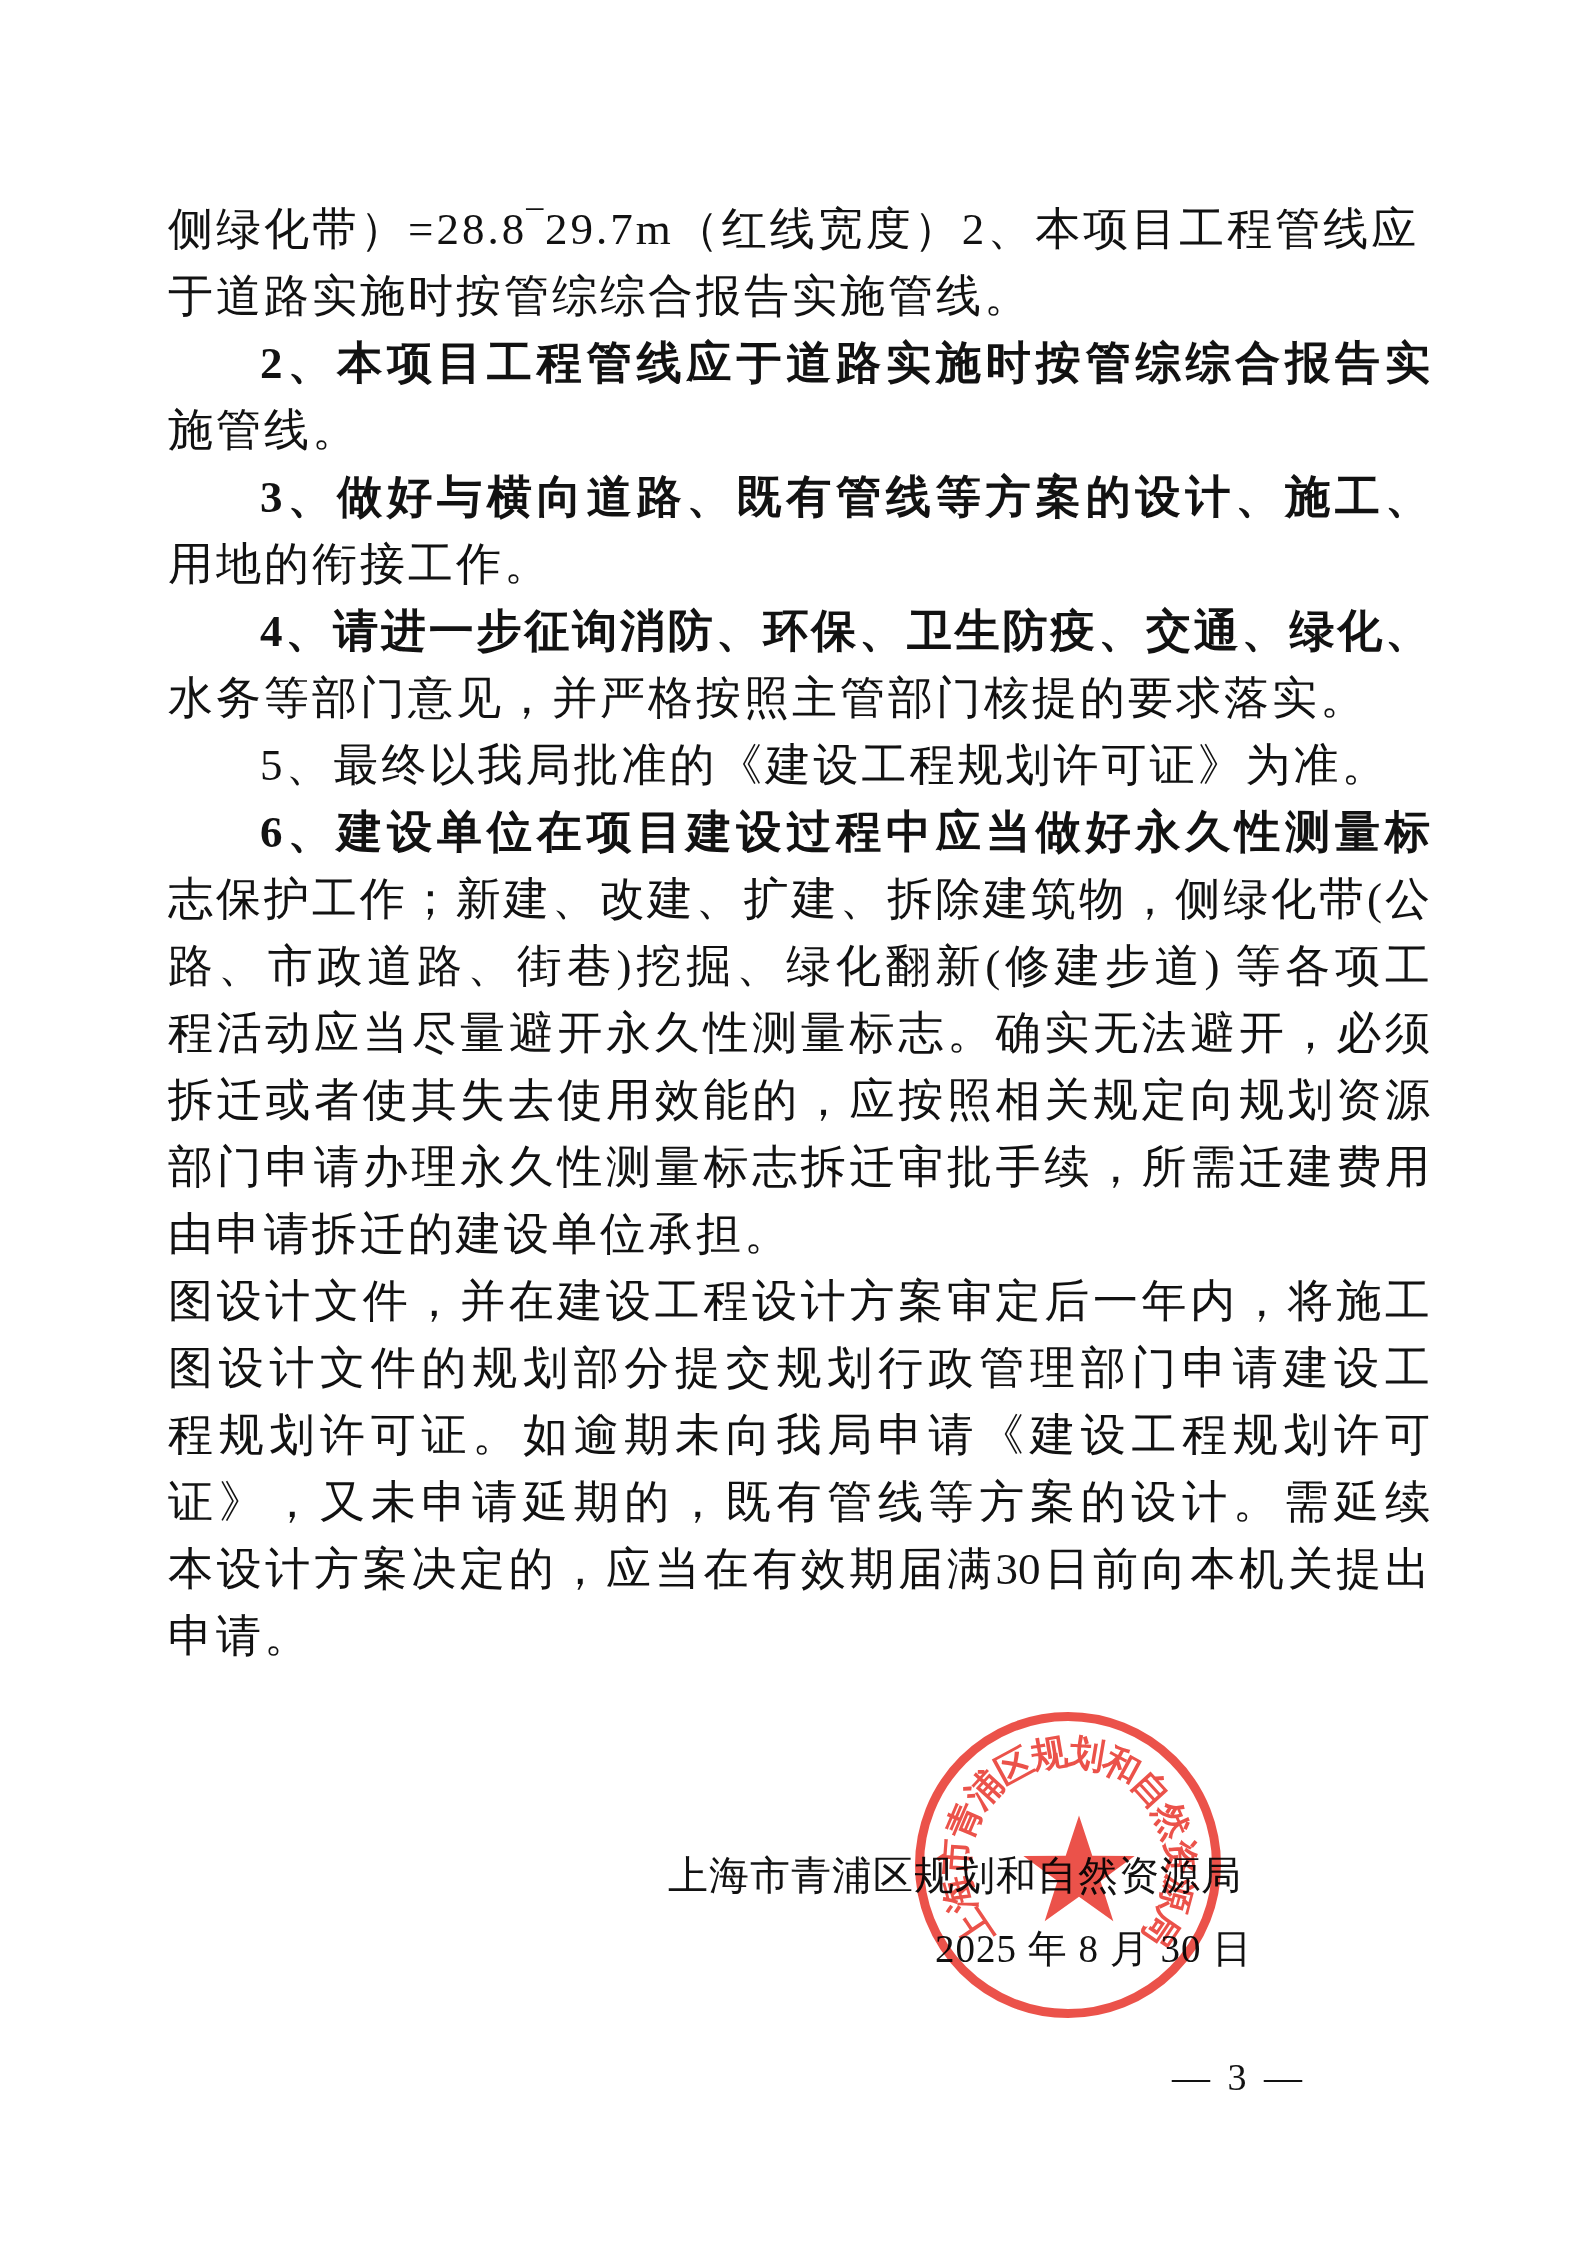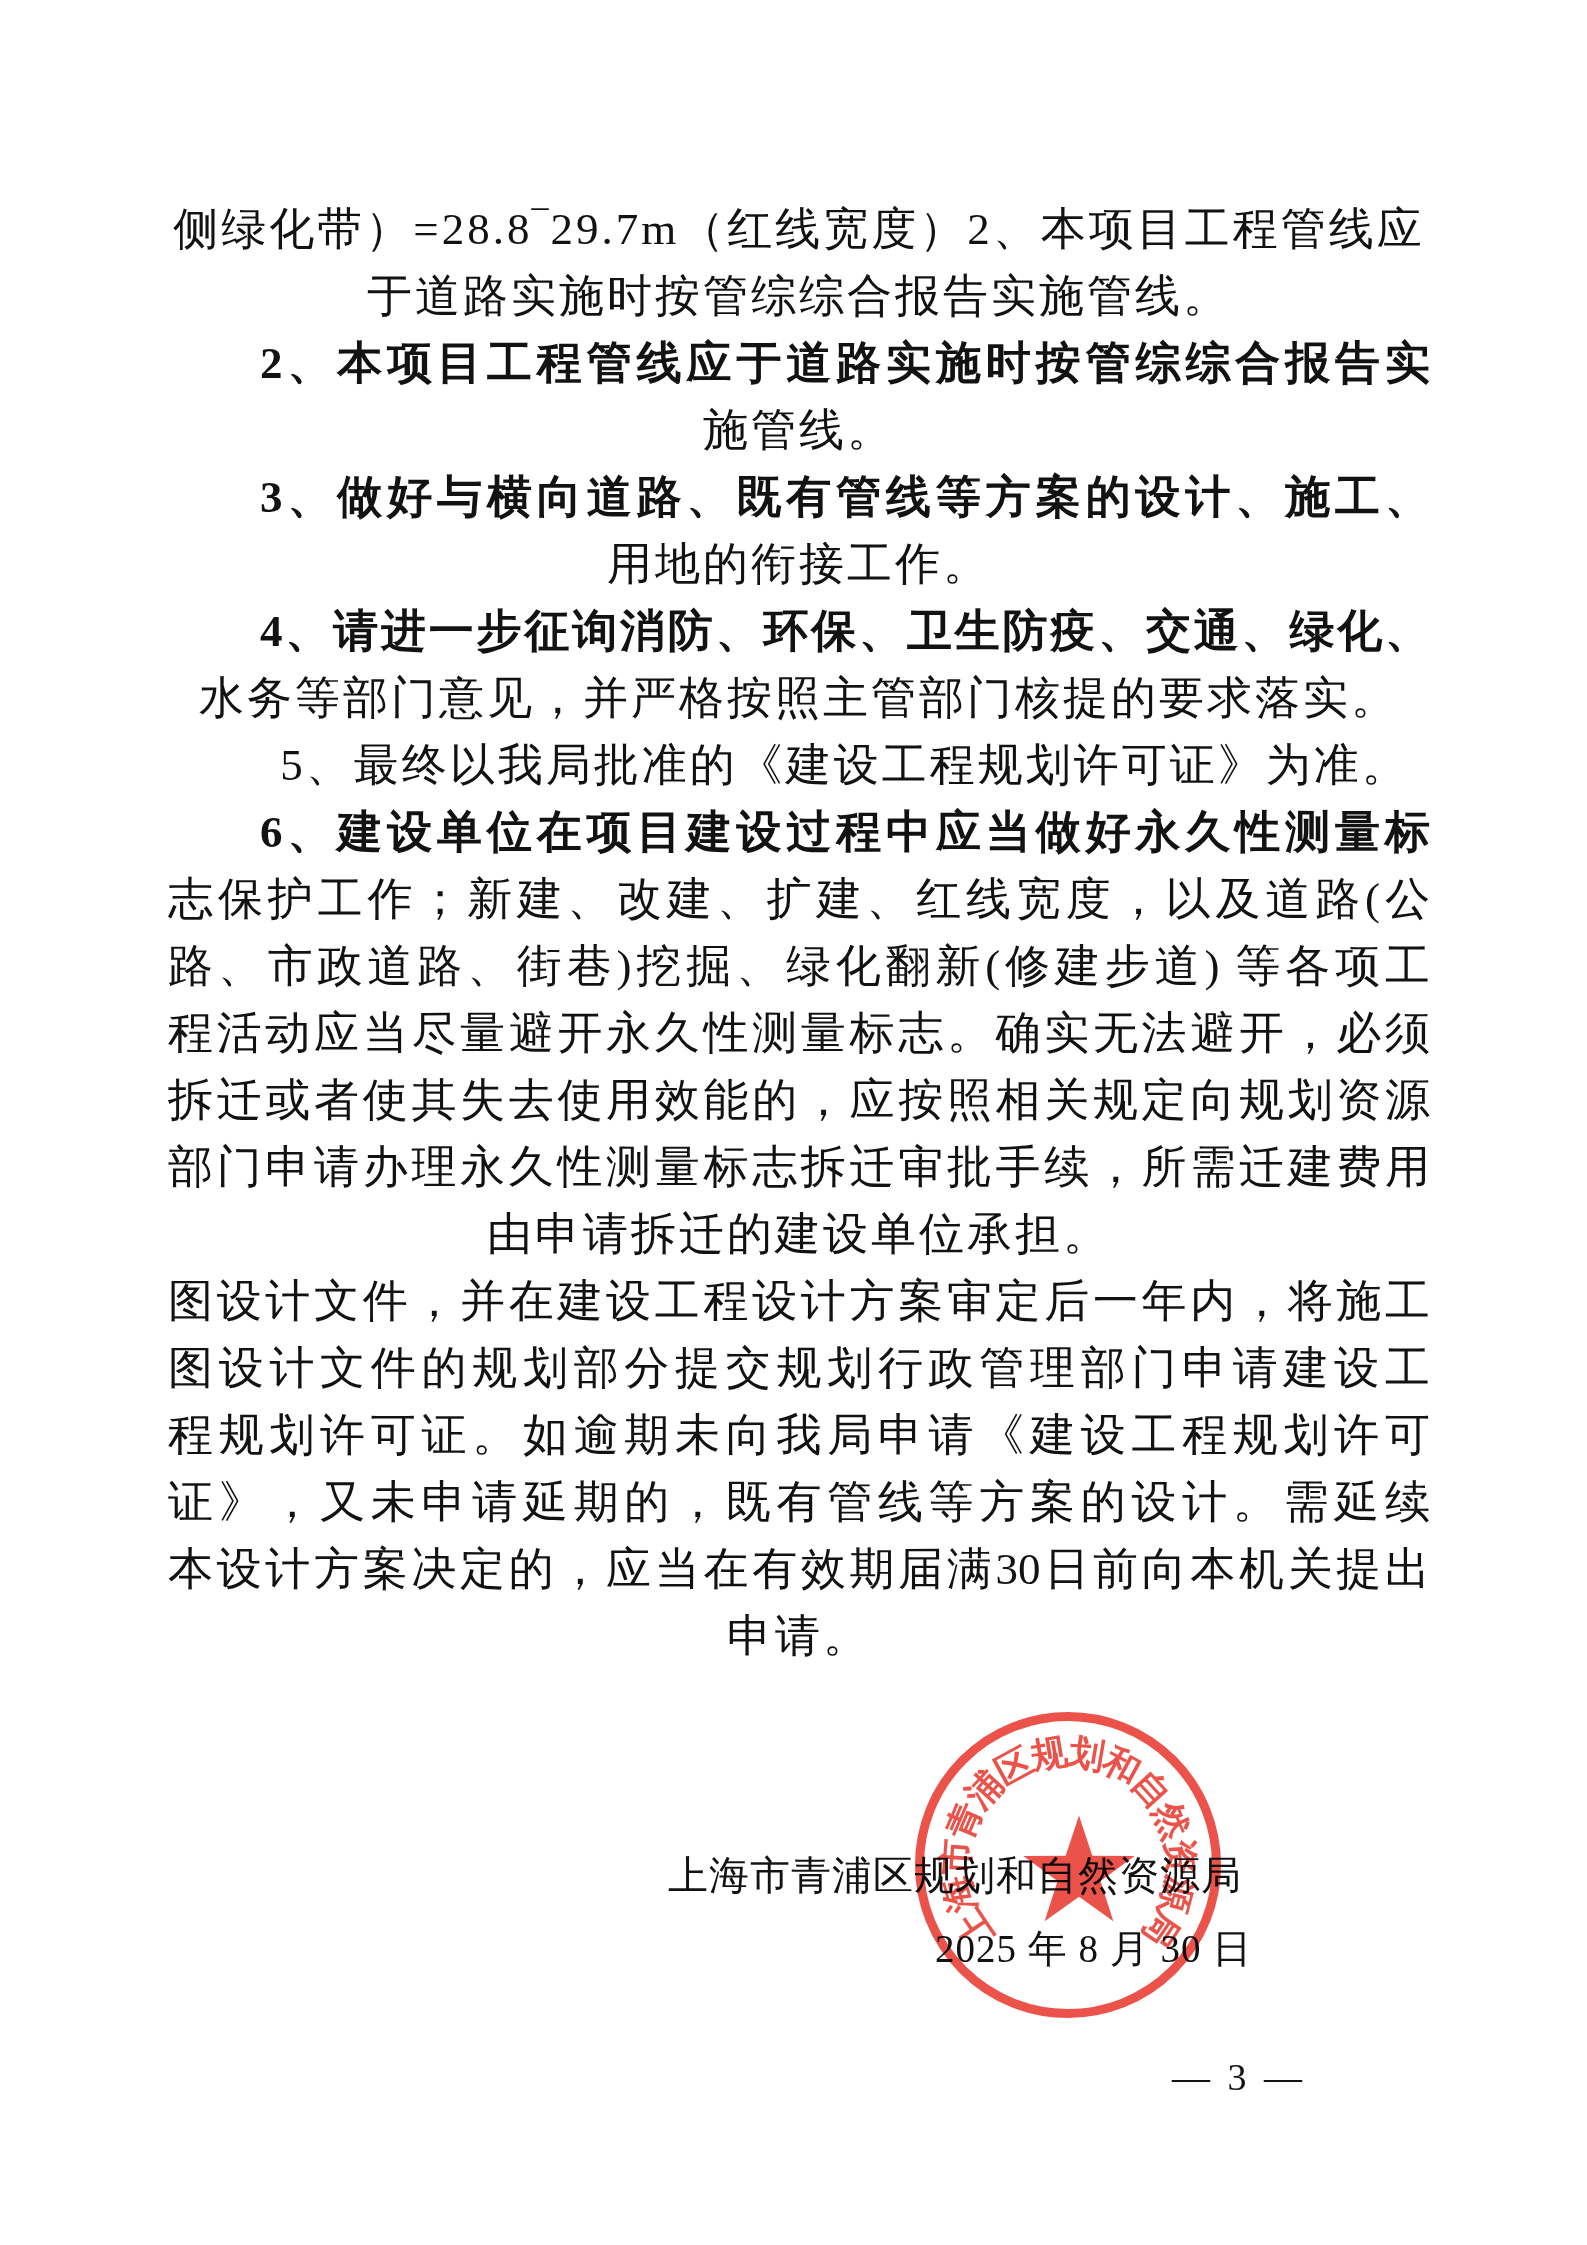--- a/index.html
+++ b/index.html
@@ -16,21 +16,20 @@
   .doc-body{
     position:absolute;
     left:168px;top:196px;width:1262px;
   }
   .line{
     height:67px;
     line-height:67px;
     font-size:45px;
     letter-spacing:3px;
     white-space:nowrap;
-    text-align:center;
   }
   .line.justify{
     white-space:normal;
     letter-spacing:0;
     text-align:justify;
     text-align-last:justify;
   }
   .line.indent{ padding-left:92px; }
   .line.justify.indent{ padding-left:0; text-indent:92px;font-weight:bold; }
 
@@ -100,21 +99,21 @@
       <div class="line">侧绿化带）=28.8‾29.7m（红线宽度）2、本项目工程管线应</div>
       <div class="line">于道路实施时按管综综合报告实施管线。</div>
       <div class="line indent justify">2、本项目工程管线应于道路实施时按管综综合报告实</div>
       <div class="line">施管线。</div>
       <div class="line indent justify">3、做好与横向道路、既有管线等方案的设计、施工、</div>
       <div class="line">用地的衔接工作。</div>
       <div class="line indent justify">4、请进一步征询消防、环保、卫生防疫、交通、绿化、</div>
       <div class="line">水务等部门意见，并严格按照主管部门核提的要求落实。</div>
       <div class="line indent">5、最终以我局批准的《建设工程规划许可证》为准。</div>
       <div class="line indent justify">6、建设单位在项目建设过程中应当做好永久性测量标</div>
-      <div class="line justify">志保护工作；新建、改建、扩建、红线宽度，以及道路(公</div>
+      <div class="line justify">志保护工作；新建、改建、扩建、拆除建筑物，侧绿化带(公</div>
       <div class="line justify">路、市政道路、街巷)挖掘、绿化翻新(修建步道) 等各项工</div>
       <div class="line justify">程活动应当尽量避开永久性测量标志。确实无法避开，必须</div>
       <div class="line justify">拆迁或者使其失去使用效能的，应按照相关规定向规划资源</div>
       <div class="line justify">部门申请办理永久性测量标志拆迁审批手续，所需迁建费用</div>
       <div class="line">由申请拆迁的建设单位承担。</div>
       <div class="line justify">图设计文件，并在建设工程设计方案审定后一年内，将施工</div>
       <div class="line justify">图设计文件的规划部分提交规划行政管理部门申请建设工</div>
       <div class="line justify">程规划许可证。如逾期未向我局申请《建设工程规划许可</div>
       <div class="line justify">证》，又未申请延期的，既有管线等方案的设计。需延续</div>
       <div class="line justify">本设计方案决定的，应当在有效期届满30日前向本机关提出</div>

